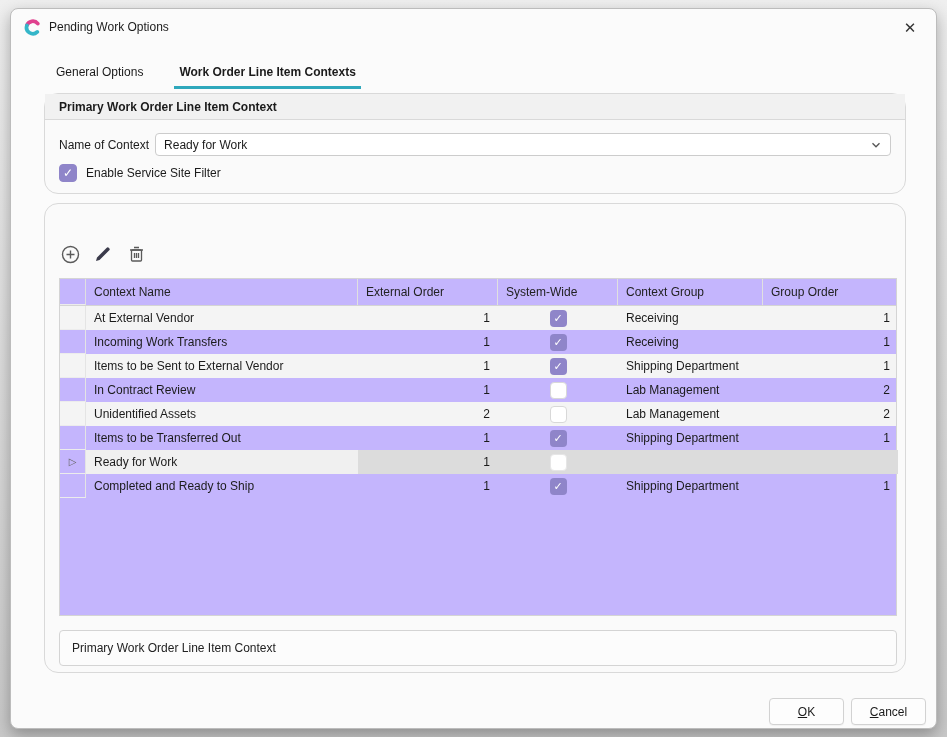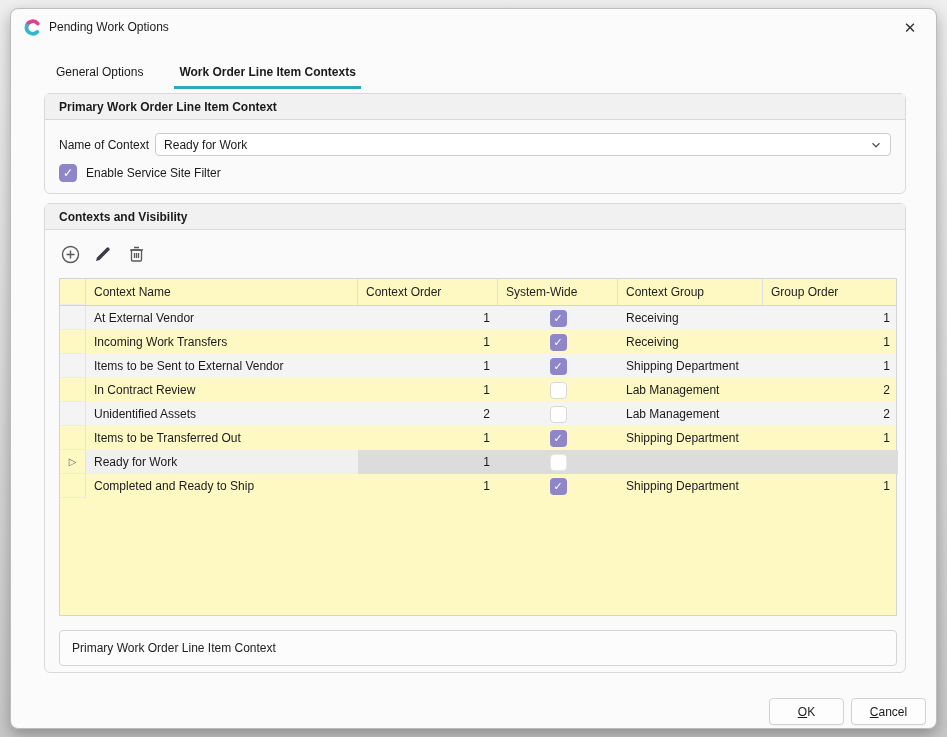--- a/index.html
+++ b/index.html
@@ -20,21 +20,21 @@
     display:flex; align-items:center; justify-content:center;
     font-size:15px; color:#333; cursor:pointer; border-radius:4px; }
 
   
   .tabs { position:absolute; left:40px; top:50px; display:flex; gap:26px; }
   .tab { font-size:12px; color:#1b1b1b; padding:6px 5px 7px 5px; cursor:pointer; }
   .tab.active { font-weight:bold; border-bottom:3px solid #2fa8bc; }
 
   
   .groupbox { position:absolute; left:33px; width:862px;
-    border:1px solid #d9d9d9; border-radius:6px; background:#fafafa; }
+    border:1px solid #d9d9d9; border-radius:14px; background:#fafafa; }
   .groupbox-header { height:26px; background:#f1f1f1; border-bottom:1px solid #d9d9d9;
     display:flex; align-items:center; padding:0 14px;
     font-size:12px; font-weight:bold; color:#1b1b1b; }
   #gb-primary { top:84px; height:101px; }
   #gb-contexts { top:194px; height:470px; }
 
   
   .field-row { position:absolute; left:14px; top:39px; right:14px; height:23px;
     display:flex; align-items:center; }
   .field-label { font-size:12px; color:#1b1b1b; white-space:nowrap; margin-right:6px; }
@@ -51,21 +51,21 @@
   .checkbox.checked { background:#8f85c9; color:#fff; border:1px solid #8f85c9; }
   .check-label { font-size:12px; color:#1b1b1b; }
 
   
   .toolbar { position:absolute; left:15px; top:40px; display:flex; gap:13px; }
   .tool-btn { width:20px; height:20px; display:flex; align-items:center;
     justify-content:center; cursor:pointer; }
 
   
   .grid { position:absolute; left:14px; top:74px; width:838px; height:338px;
-    background:#fef9c3; border:1px solid #d4d4d4; font-size:12px; color:#1b1b1b; }
+    background:#c4b5fd; border:1px solid #d4d4d4; font-size:12px; color:#1b1b1b; }
   .grid-row { display:grid; grid-template-columns:26px 272px 140px 120px 145px 135px;
     height:24px; }
   .grid-head { height:27px; border-bottom:1px solid #d4d4d4; }
   .gcell { display:flex; align-items:center; padding:0 8px; overflow:hidden;
     white-space:nowrap; }
   .grid-head .gcell { border-right:1px solid #e0e0e0; color:#222; }
   .grid-head .gcell:last-child { border-right:none; }
   .cell-ind { border-right:1px solid #e4e4e4; border-bottom:1px solid #ececec;
     padding:0; justify-content:center; }
   .num { justify-content:flex-end; }
@@ -127,21 +127,20 @@
         </svg>
       </div>
     </div>
     <div class="check-row">
       <span class="checkbox checked">✓</span>
       <span class="check-label">Enable Service Site Filter</span>
     </div>
   </div>
 
   <div class="groupbox" id="gb-contexts">
-    <div class="groupbox-header">Contexts and Visibility</div>
 
     <div class="toolbar">
       <div class="tool-btn">
         <svg width="19" height="19" viewBox="0 0 19 19">
           <circle cx="9.5" cy="9.5" r="8" fill="none" stroke="#5a5a5a" stroke-width="1.4"></circle>
           <path d="M9.5 5.5 V13.5 M5.5 9.5 H13.5" stroke="#5a5a5a" stroke-width="1.4"></path>
         </svg>
       </div>
       <div class="tool-btn">
         <svg width="18" height="18" viewBox="0 0 18 18">
@@ -153,21 +152,21 @@
           <rect x="3.5" y="5" width="10" height="11" rx="1" fill="none" stroke="#5a5a5a" stroke-width="1.3"></rect>
           <path d="M2 5 H15 M6 2.5 H11 M6.5 8 V13 M8.5 8 V13 M10.5 8 V13" stroke="#5a5a5a" stroke-width="1.3" fill="none"></path>
         </svg>
       </div>
     </div>
 
     <div class="grid">
       <div class="grid-row grid-head">
         <div class="gcell cell-ind"></div>
         <div class="gcell">Context Name</div>
-        <div class="gcell">Context Order</div>
+        <div class="gcell">External Order</div>
         <div class="gcell">System-Wide</div>
         <div class="gcell">Context Group</div>
         <div class="gcell">Group Order</div>
       </div>
       <div id="grid-body">
   <div class="grid-row row-alt">
     <div class="gcell cell-ind">
               <span class="row-arrow"></span>
             </div>
     <div class="gcell cell-name cell-context-name">At External Vendor</div>

